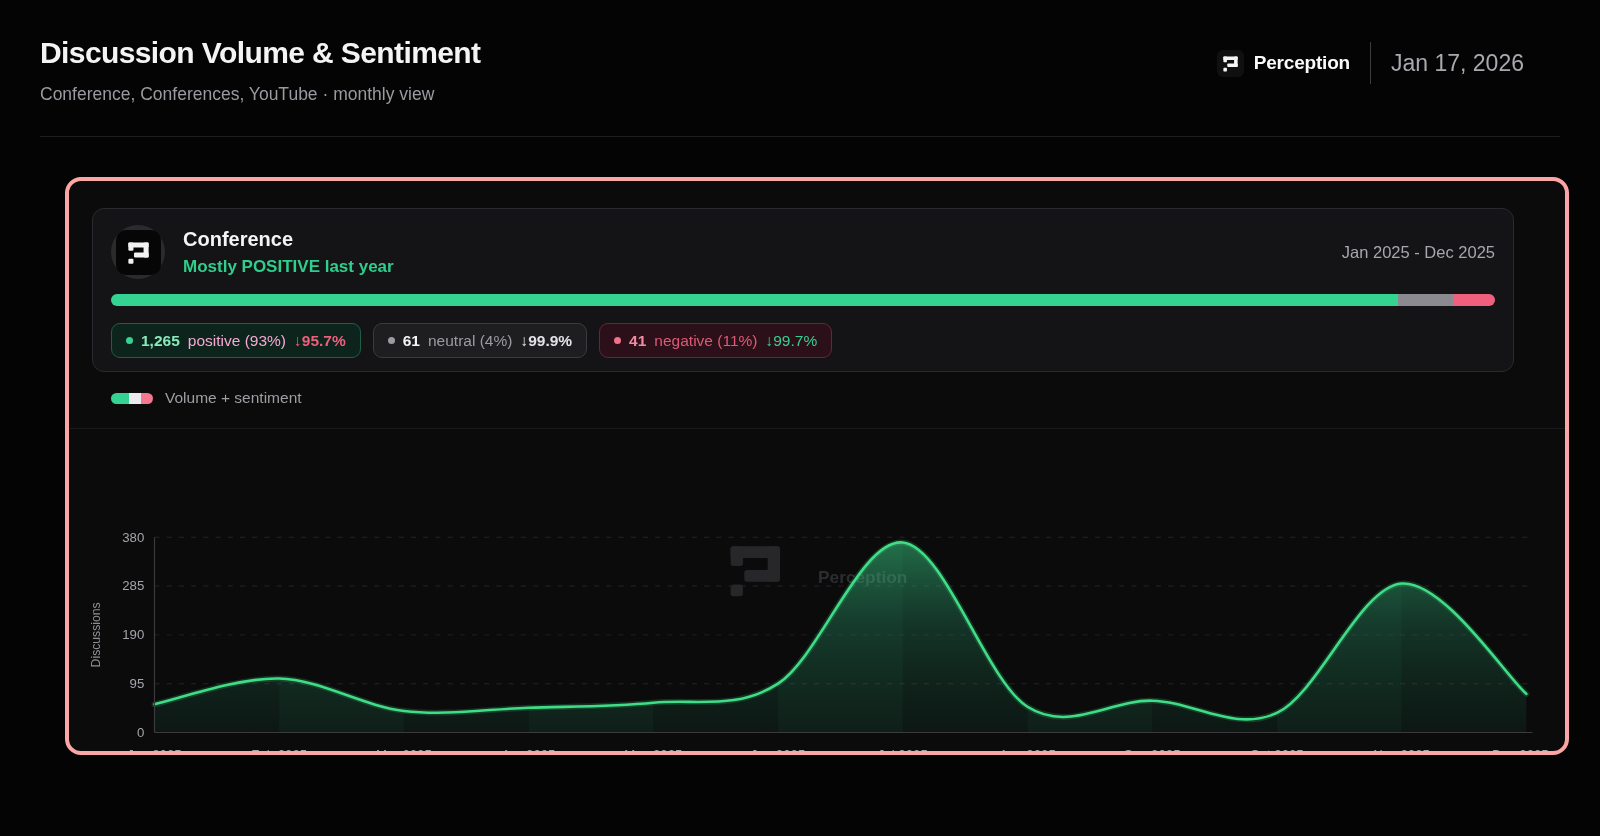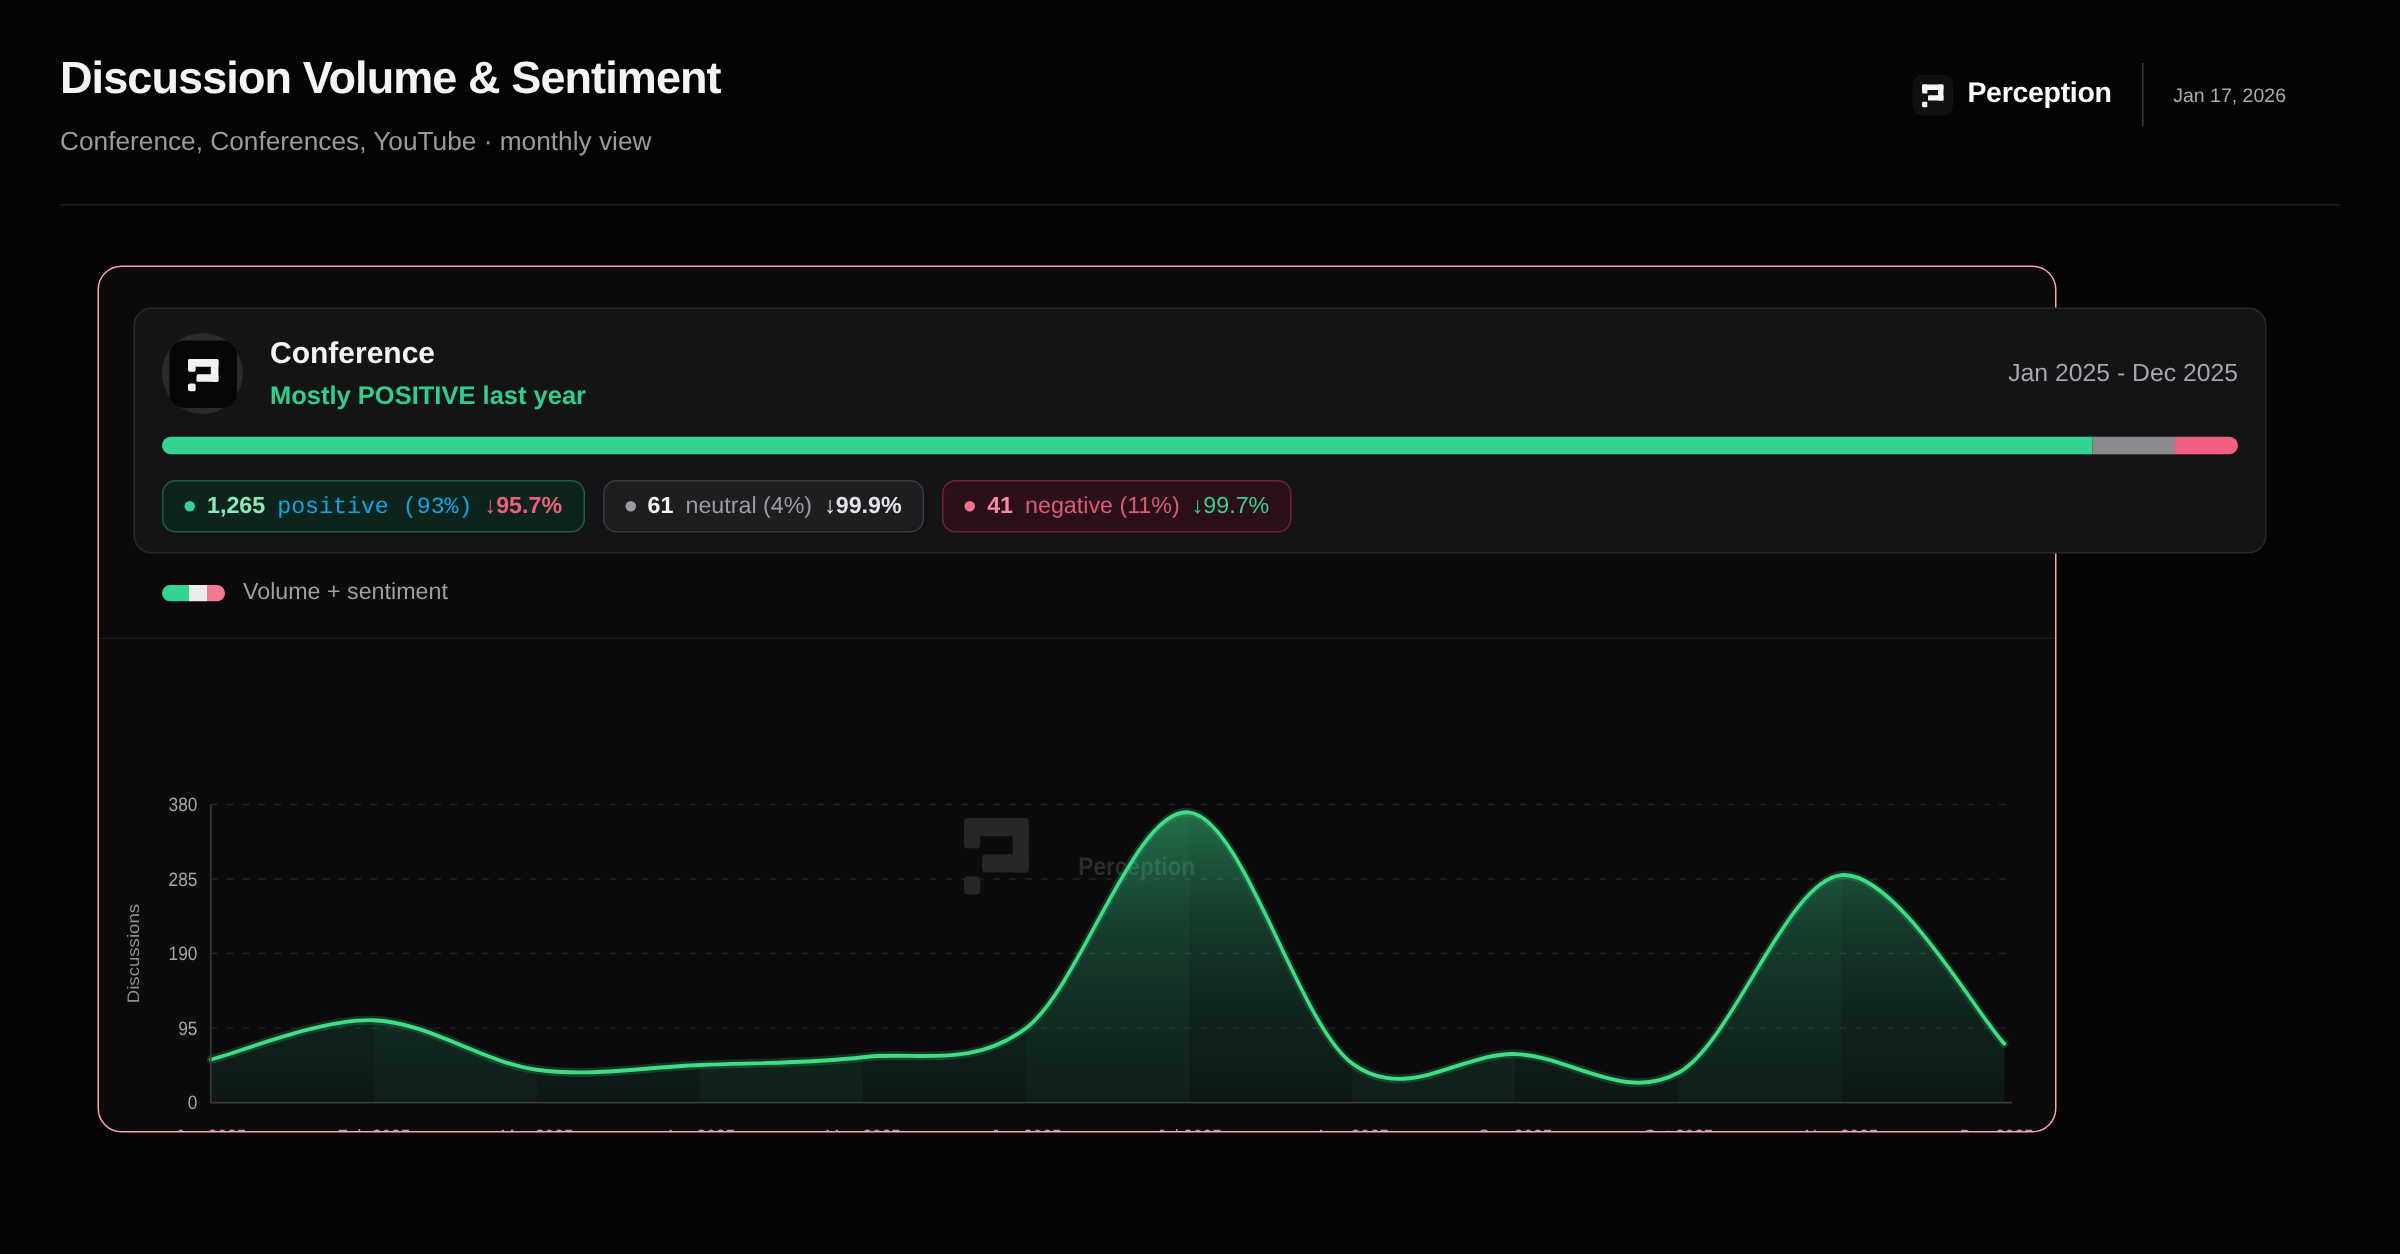--- a/index.html
+++ b/index.html
@@ -9,26 +9,26 @@
   
   .page-header { position:absolute; left:40px; top:36px; right:40px; }
   .page-title { font-size:30px; font-weight:700; color:#f4f4f5; letter-spacing:-0.6px; }
   .page-subtitle { margin-top:14px; font-size:17.5px; color:#9a9aa0; }
   .header-right { position:absolute; right:36px; top:6px; display:flex; align-items:center; gap:14px; }
   .brand { display:flex; align-items:center; gap:10px; }
   .brand-badge { width:27px; height:27px; border-radius:6px; background:#101010; display:flex; align-items:center; justify-content:center; }
   .brand-badge svg { width:19px; height:19px; color:#f5f5f5; }
   .brand-name { font-size:19px; font-weight:700; color:#fafafa; letter-spacing:-0.2px; }
   .header-divider { width:1px; height:42px; background:#3b3b40; margin:0 6px; }
-  .header-date { font-size:13px; color:#a9a9af; }
+  .header-date { font-size:23px; color:#a9a9af; }
   .page-rule { position:absolute; left:40px; right:40px; top:136px; height:1px; background:#1e1e21; }
 
   
-  .outer-card { position:absolute; left:65px; top:177px; width:1306px; height:578px;
-    background:#0b0b0c; border:1px solid #fca5a5; border-radius:16px; }
+  .outer-card { position:absolute; left:65px; top:177px; width:1504px; height:578px;
+    background:#0b0b0c; border:4px solid #fca5a5; border-radius:16px; }
 
   
   .summary-card { position:absolute; left:23px; top:27px; width:1422px; height:164px;
     background:#141416; border:1px solid #2a2a2e; border-radius:12px; padding:16px 18px; }
   .summary-head { display:flex; align-items:center; }
   .avatar { width:54px; height:54px; border-radius:50%; background:#2b2b2e; display:flex; align-items:center; justify-content:center; flex:0 0 auto; }
   .avatar-square { width:45px; height:45px; border-radius:10px; background:#060606; display:flex; align-items:center; justify-content:center; }
   .avatar-square svg { width:27px; height:27px; color:#f2f2f2; }
   .summary-titles { margin-left:18px; }
   .summary-name { font-size:20px; font-weight:700; color:#f4f4f5; }
@@ -44,21 +44,21 @@
   .badges { margin-top:17px; display:flex; gap:12px; }
   .badge { display:flex; align-items:center; gap:8px; height:35px; padding:0 14px;
     border-radius:9px; font-size:15.5px; white-space:nowrap; }
   .badge .dot { width:7px; height:7px; border-radius:50%; flex:0 0 auto; }
   .badge .val { font-weight:700; }
   .badge-total    { background:#1e1e20; border:1px solid #3a3a3f; }
   .badge-total    .dot { background:#9b9ba1; } .badge-total .val { color:#f4f4f5; }
   .badge-total    .lab { color:#9b9ba1; } .badge-total .delta { color:#ef5f7d; font-weight:700; }
   .badge-positive { background:#0c241b; border:1px solid #1f5e44; }
   .badge-positive .dot { background:#35d392; } .badge-positive .val { color:#8ae9bb; }
-  .badge-positive .lab { color:#0ea5e9;font-family:Liberation Mono, monospace; } .badge-positive .delta { color:#ef5f7d; font-weight:700; }
+  .badge-positive .lab { color:#f9a8d4; } .badge-positive .delta { color:#ef5f7d; font-weight:700; }
   .badge-neutral  { background:#1e1e20; border:1px solid #3a3a3f; }
   .badge-neutral  .dot { background:#9b9ba1; } .badge-neutral .val { color:#f4f4f5; }
   .badge-neutral  .lab { color:#9b9ba1; } .badge-neutral .delta { color:#e3e3e7; font-weight:700; }
   .badge-negative { background:#2b1019; border:1px solid #702136; }
   .badge-negative .dot { background:#f2708c; } .badge-negative .val { color:#f58ba2; }
   .badge-negative .lab { color:#dd5a74; } .badge-negative .delta { color:#35d091; font-weight:400; }
 
   
   .legend-row { position:absolute; left:42px; top:208px; display:flex; align-items:center; gap:12px; }
   .legend-swatch { width:42px; height:11px; border-radius:6px; overflow:hidden; display:flex; }

